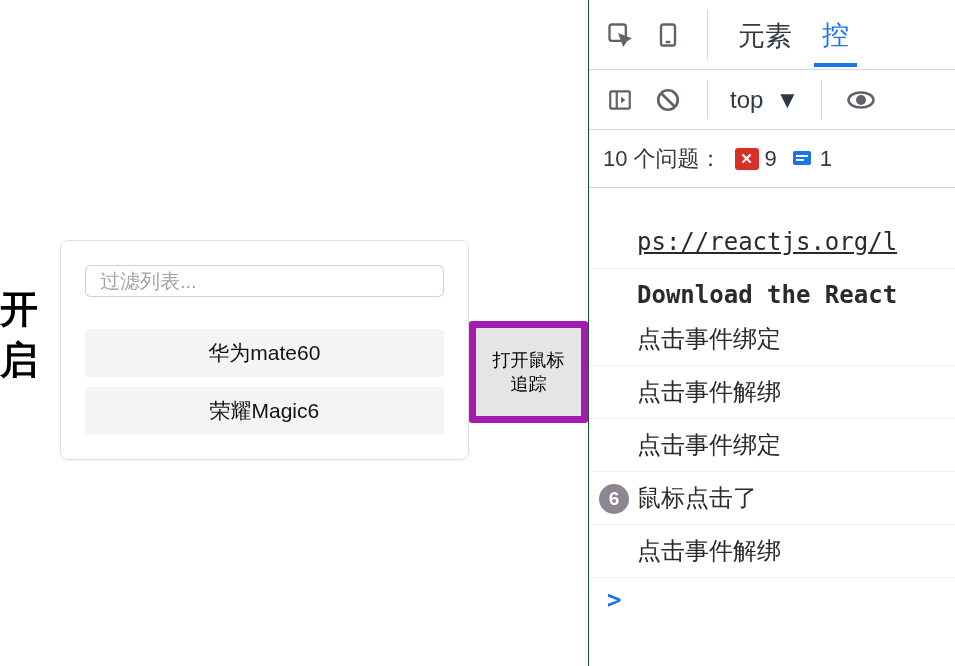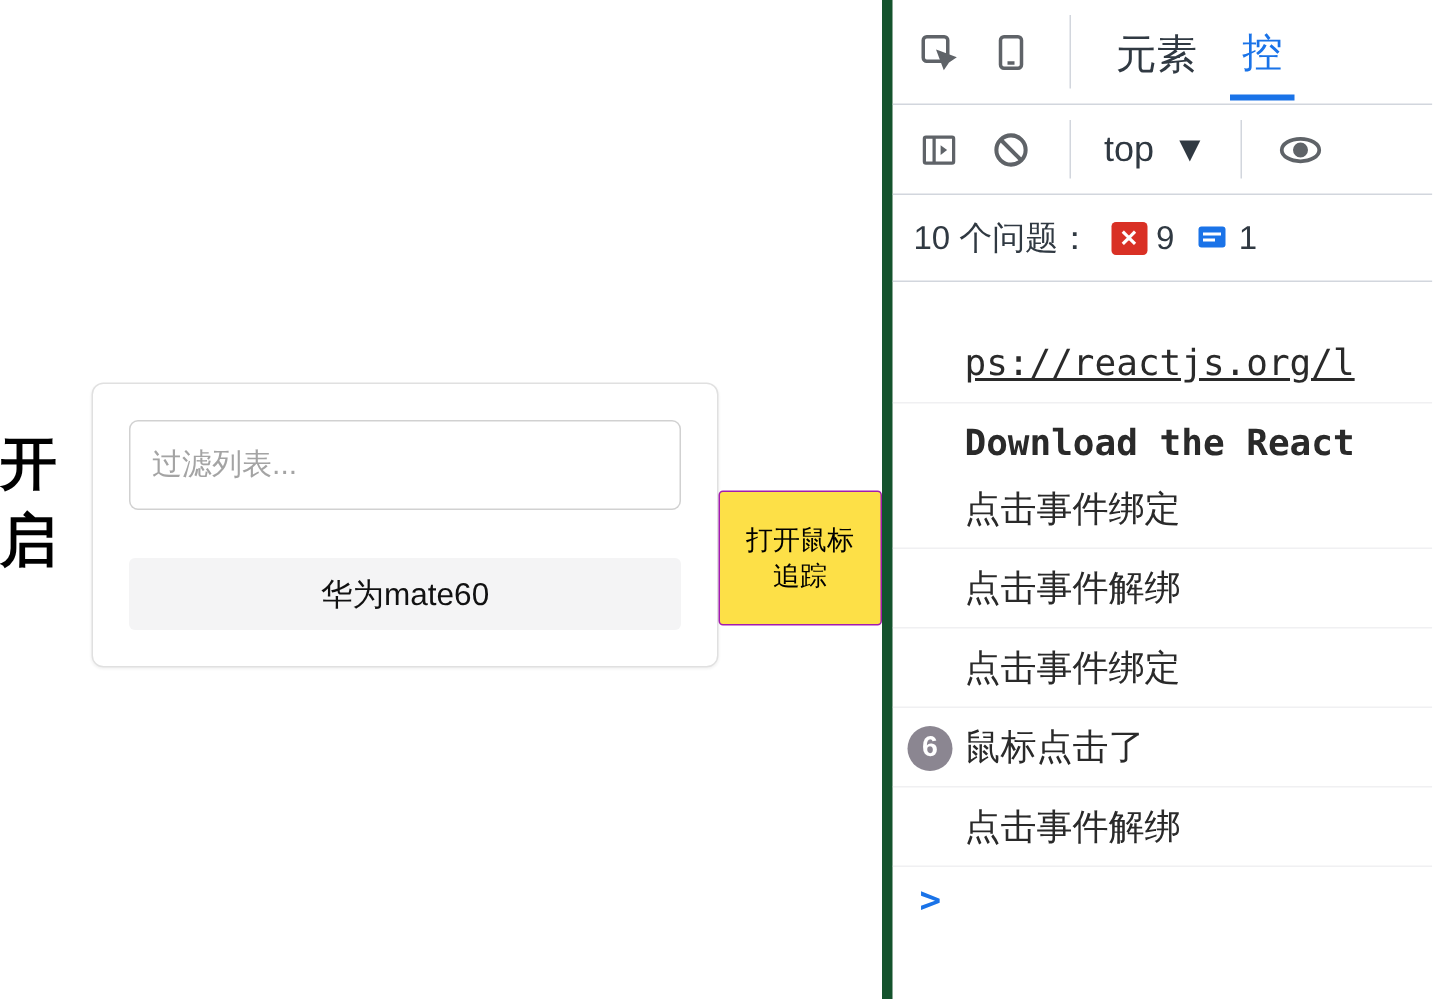--- a/index.html
+++ b/index.html
@@ -27,21 +27,21 @@
     }
     .card {
       width: 505px;
       border: 1px solid rgba(0,0,0,0.12);
       border-radius: 8px;
       box-shadow: 0 1px 2px rgba(0,0,0,0.06);
       padding: 24px;
     }
     .filter-input {
       width: 100%;
-      height: 60px;
+      height: 32px;
       border: 1px solid rgba(0,0,0,0.18);
       border-radius: 6px;
       padding: 0 14px;
       font-size: 20px;
       color: #454545;
       margin-bottom: 32px;
     }
     .filter-input::placeholder { color: #a4a4a4; }
     .list-item {
       background: #f4f4f5;
@@ -52,29 +52,29 @@
       justify-content: center;
       font-size: 21px;
       margin-bottom: 10px;
       color: #111;
     }
     .list-item:last-child { margin-bottom: 0; }
     .track-btn {
       margin-top: 44px;
       font-size: 18px;
       padding: 20px 10px;
-      background: #fde047;
-      border: 1px solid #a21caf;
+      background: #e5e5e5;
+      border: 7px solid #a21caf;
       border-radius: 3px;
       cursor: pointer;
     }
     
     .devtools {
       flex: 1;
-      border-left: 7px solid #14532d;
+      border-left: 1px solid #14532d;
       display: flex;
       flex-direction: column;
       font-size: 20px;
       color: #303942;
       overflow: hidden;
     }
     .dt-row {
       display: flex;
       align-items: center;
       border-bottom: 1px solid #d2d6dd;
@@ -158,20 +158,21 @@
   </style>
 </head>
 <body>
 
 <div class="app">
   <h1 class="app-title">开启</h1>
 
   <div class="card">
     <input class="filter-input" type="text" placeholder="过滤列表..." style="">
     <div class="list-item">华为mate60</div>
+    <div class="list-item">荣耀Magic6</div>
   </div>
 
   <button class="track-btn">打开鼠标追踪</button>
 </div>
 
 <div class="devtools">
 
   <div class="dt-row dt-tabs">
     <span class="icon-btn">
       <svg width="28" height="28" viewBox="0 0 24 24" fill="none" stroke="#5f6368" stroke-width="2">

